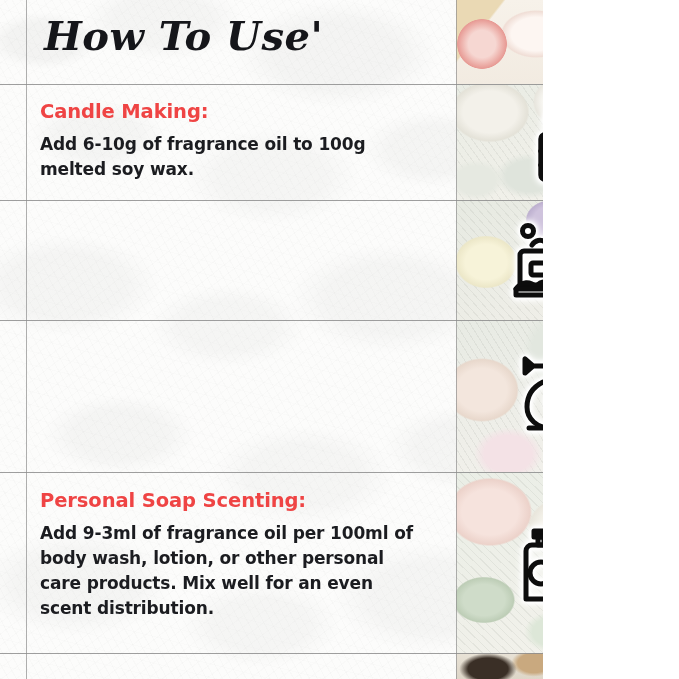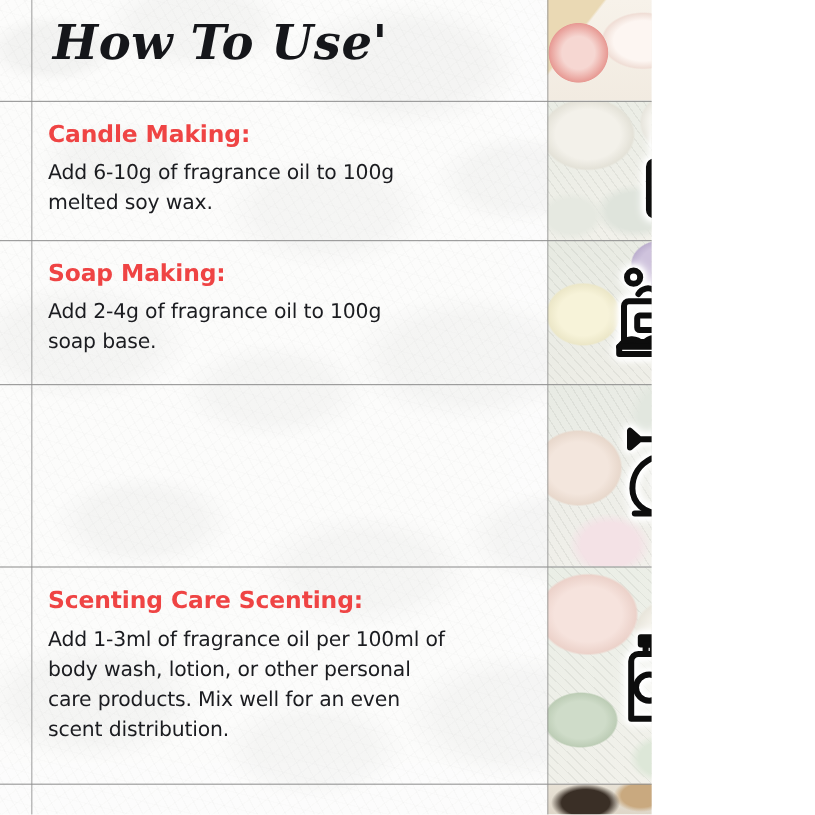--- a/index.html
+++ b/index.html
@@ -217,21 +217,21 @@
     font-family: "DejaVu Sans", "Liberation Sans", sans-serif;
     font-weight: 700;
     font-size: 19.5px;
     letter-spacing: -.1px;
     color: #ef4444;
     white-space: nowrap;
     margin-bottom: 9px;
   }
   .sec-body {
     font-family: "DejaVu Sans", "Liberation Sans", sans-serif;
-    font-weight: 400;
+    font-weight: 700;
     font-size: 17px;
     line-height: 1.47;
     letter-spacing: -.15px;
     color: #1b1c20;
     white-space: pre-line;
   }
 
   .s1 { top: 100px; }
   .s2 { top: 216px; }
   .s3 { top: 336px; }
@@ -351,29 +351,24 @@
   <div class="text-col">
 
     <div class="title">How To Use'</div>
 
     <div class="section s1">
       <div class="sec-head">Candle Making:</div>
       <div class="sec-body">Add 6-10g of fragrance oil to 100g
 melted soy wax.</div>
     </div>
 
-    <div class="section s2">
-      <div class="sec-head">Soap Making:</div>
-      <div class="sec-body">Add 2-4g of fragrance oil to 100g
-soap base.</div>
-    </div>
 
 
     <div class="section s4">
-      <div class="sec-head">Scenting Care Scenting:</div>
-      <div class="sec-body">Add 1-3ml of fragrance oil per 100ml of
+      <div class="sec-head">Personal Soap Scenting:</div>
+      <div class="sec-body">Add 9-3ml of fragrance oil per 100ml of
 body wash, lotion, or other personal
 care products. Mix well for an even
 scent distribution.</div>
     </div>
 
   </div>
 </div>
 
 </body></html>

